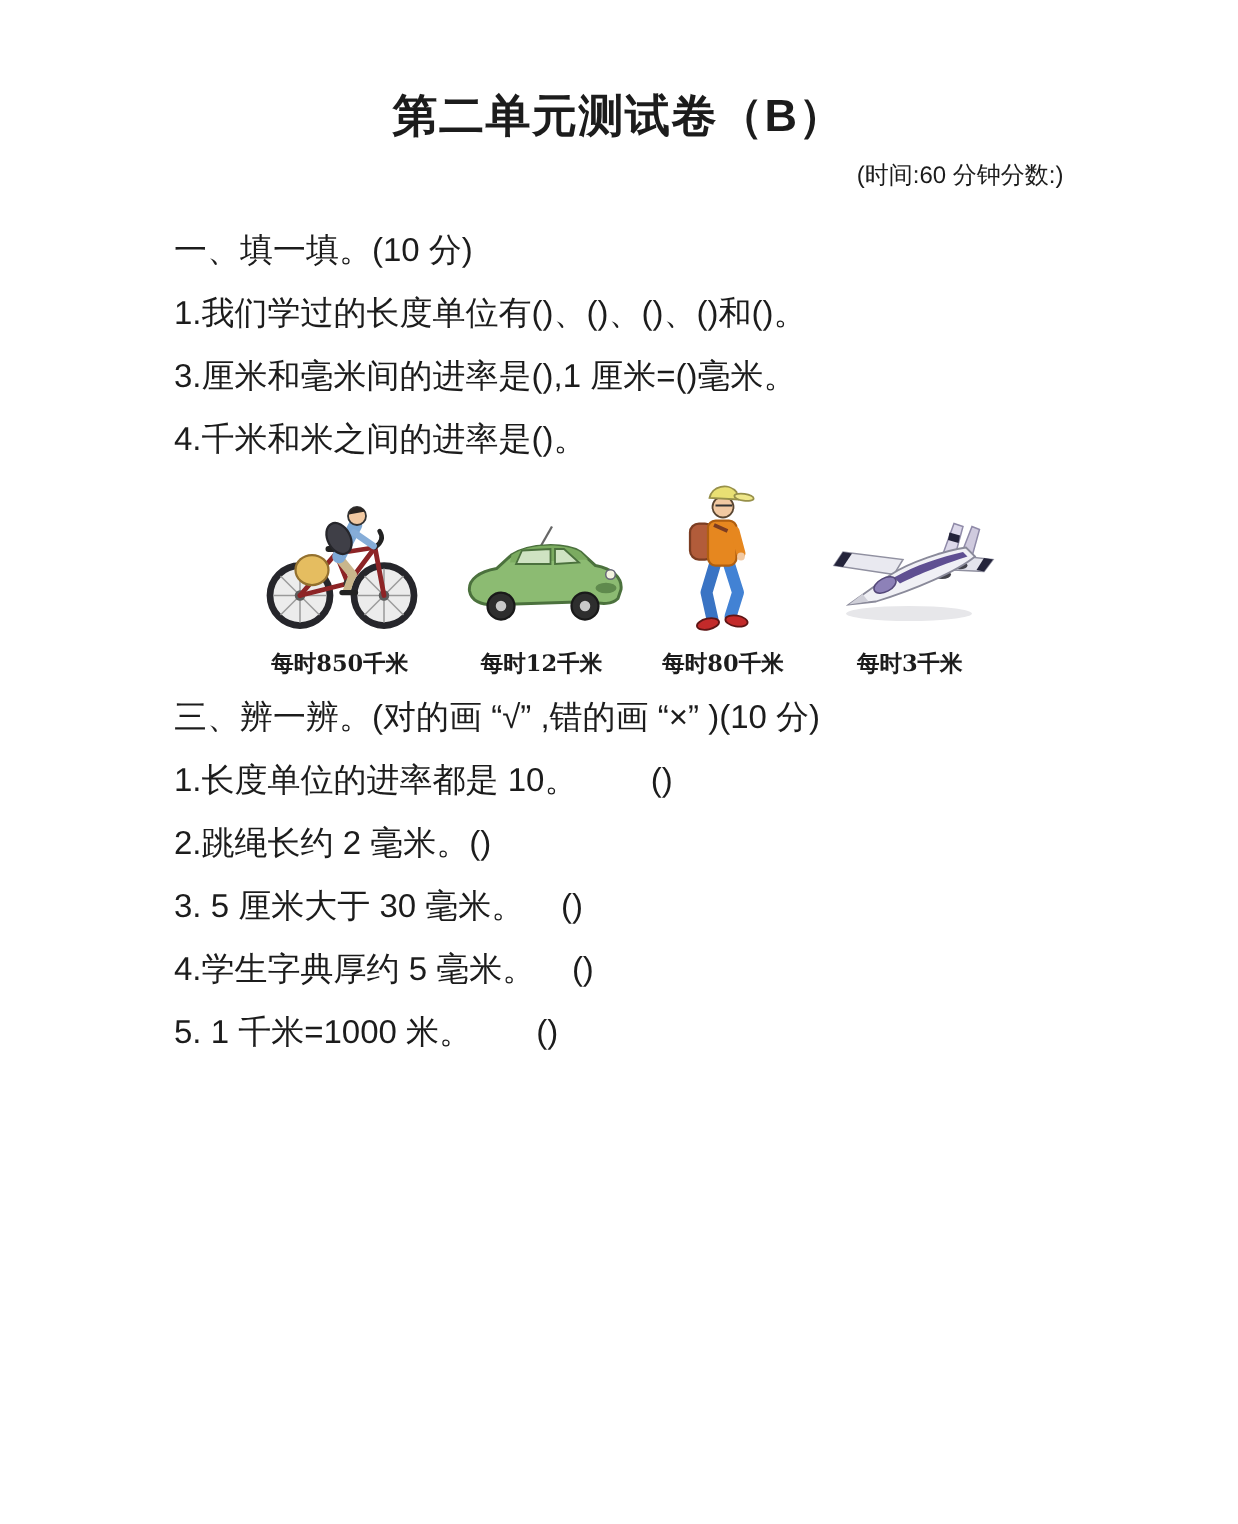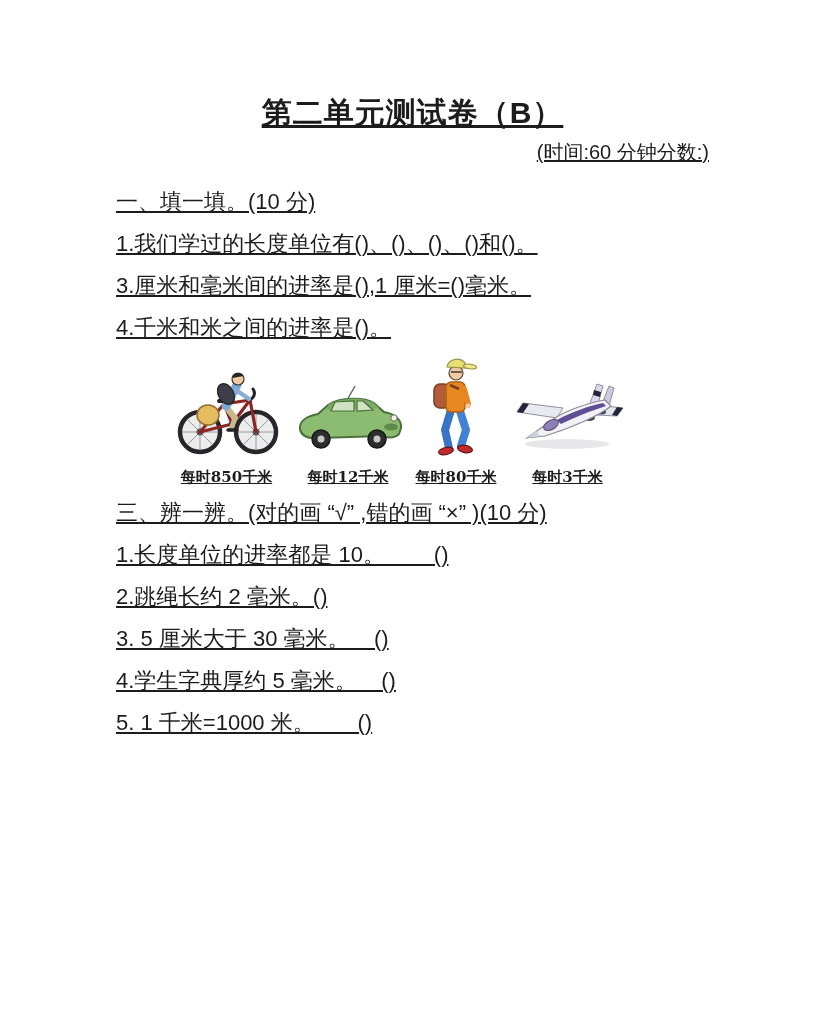--- a/index.html
+++ b/index.html
@@ -4,48 +4,47 @@
 <style>
   html, body { margin: 0; padding: 0; background: #ffffff; }
   body {
     width: 825px; height: 1016px; overflow: hidden;
     font-family: "Liberation Sans", sans-serif;
     color: #1c1c1c;
   }
   .page {
     box-sizing: border-box;
     width: 825px; height: 1016px;
-    padding: 95px 116px 0 116px;
+    padding: 60px 116px 0 116px;
     background: #ffffff;
-    text-decoration: underline;
   }
   .title {
     margin: 0 0 12px 0;
     font-size: 30px;
     font-weight: bold;
     text-align: center;
     letter-spacing: 1px;
     line-height: 1.2;
   }
   .meta {
     text-align: right;
-    font-size: 20px;
+    font-size: 16px;
     line-height: 19px;
     margin: 0 0 30px 0;
   }
   .heading, .line {
     font-size: 22px;
     line-height: 19px;
     margin: 0 0 23px 0;
     white-space: pre-wrap;
   }
   .figure-row {
     display: flex;
     align-items: flex-end;
-    gap: 10px;
+    gap: 23px;
     margin: 2px 0 16px 58px;
   }
   figure.fig {
     margin: 0;
     display: flex;
     flex-direction: column;
     align-items: center;
   }
   .imgbox {
     display: flex;

